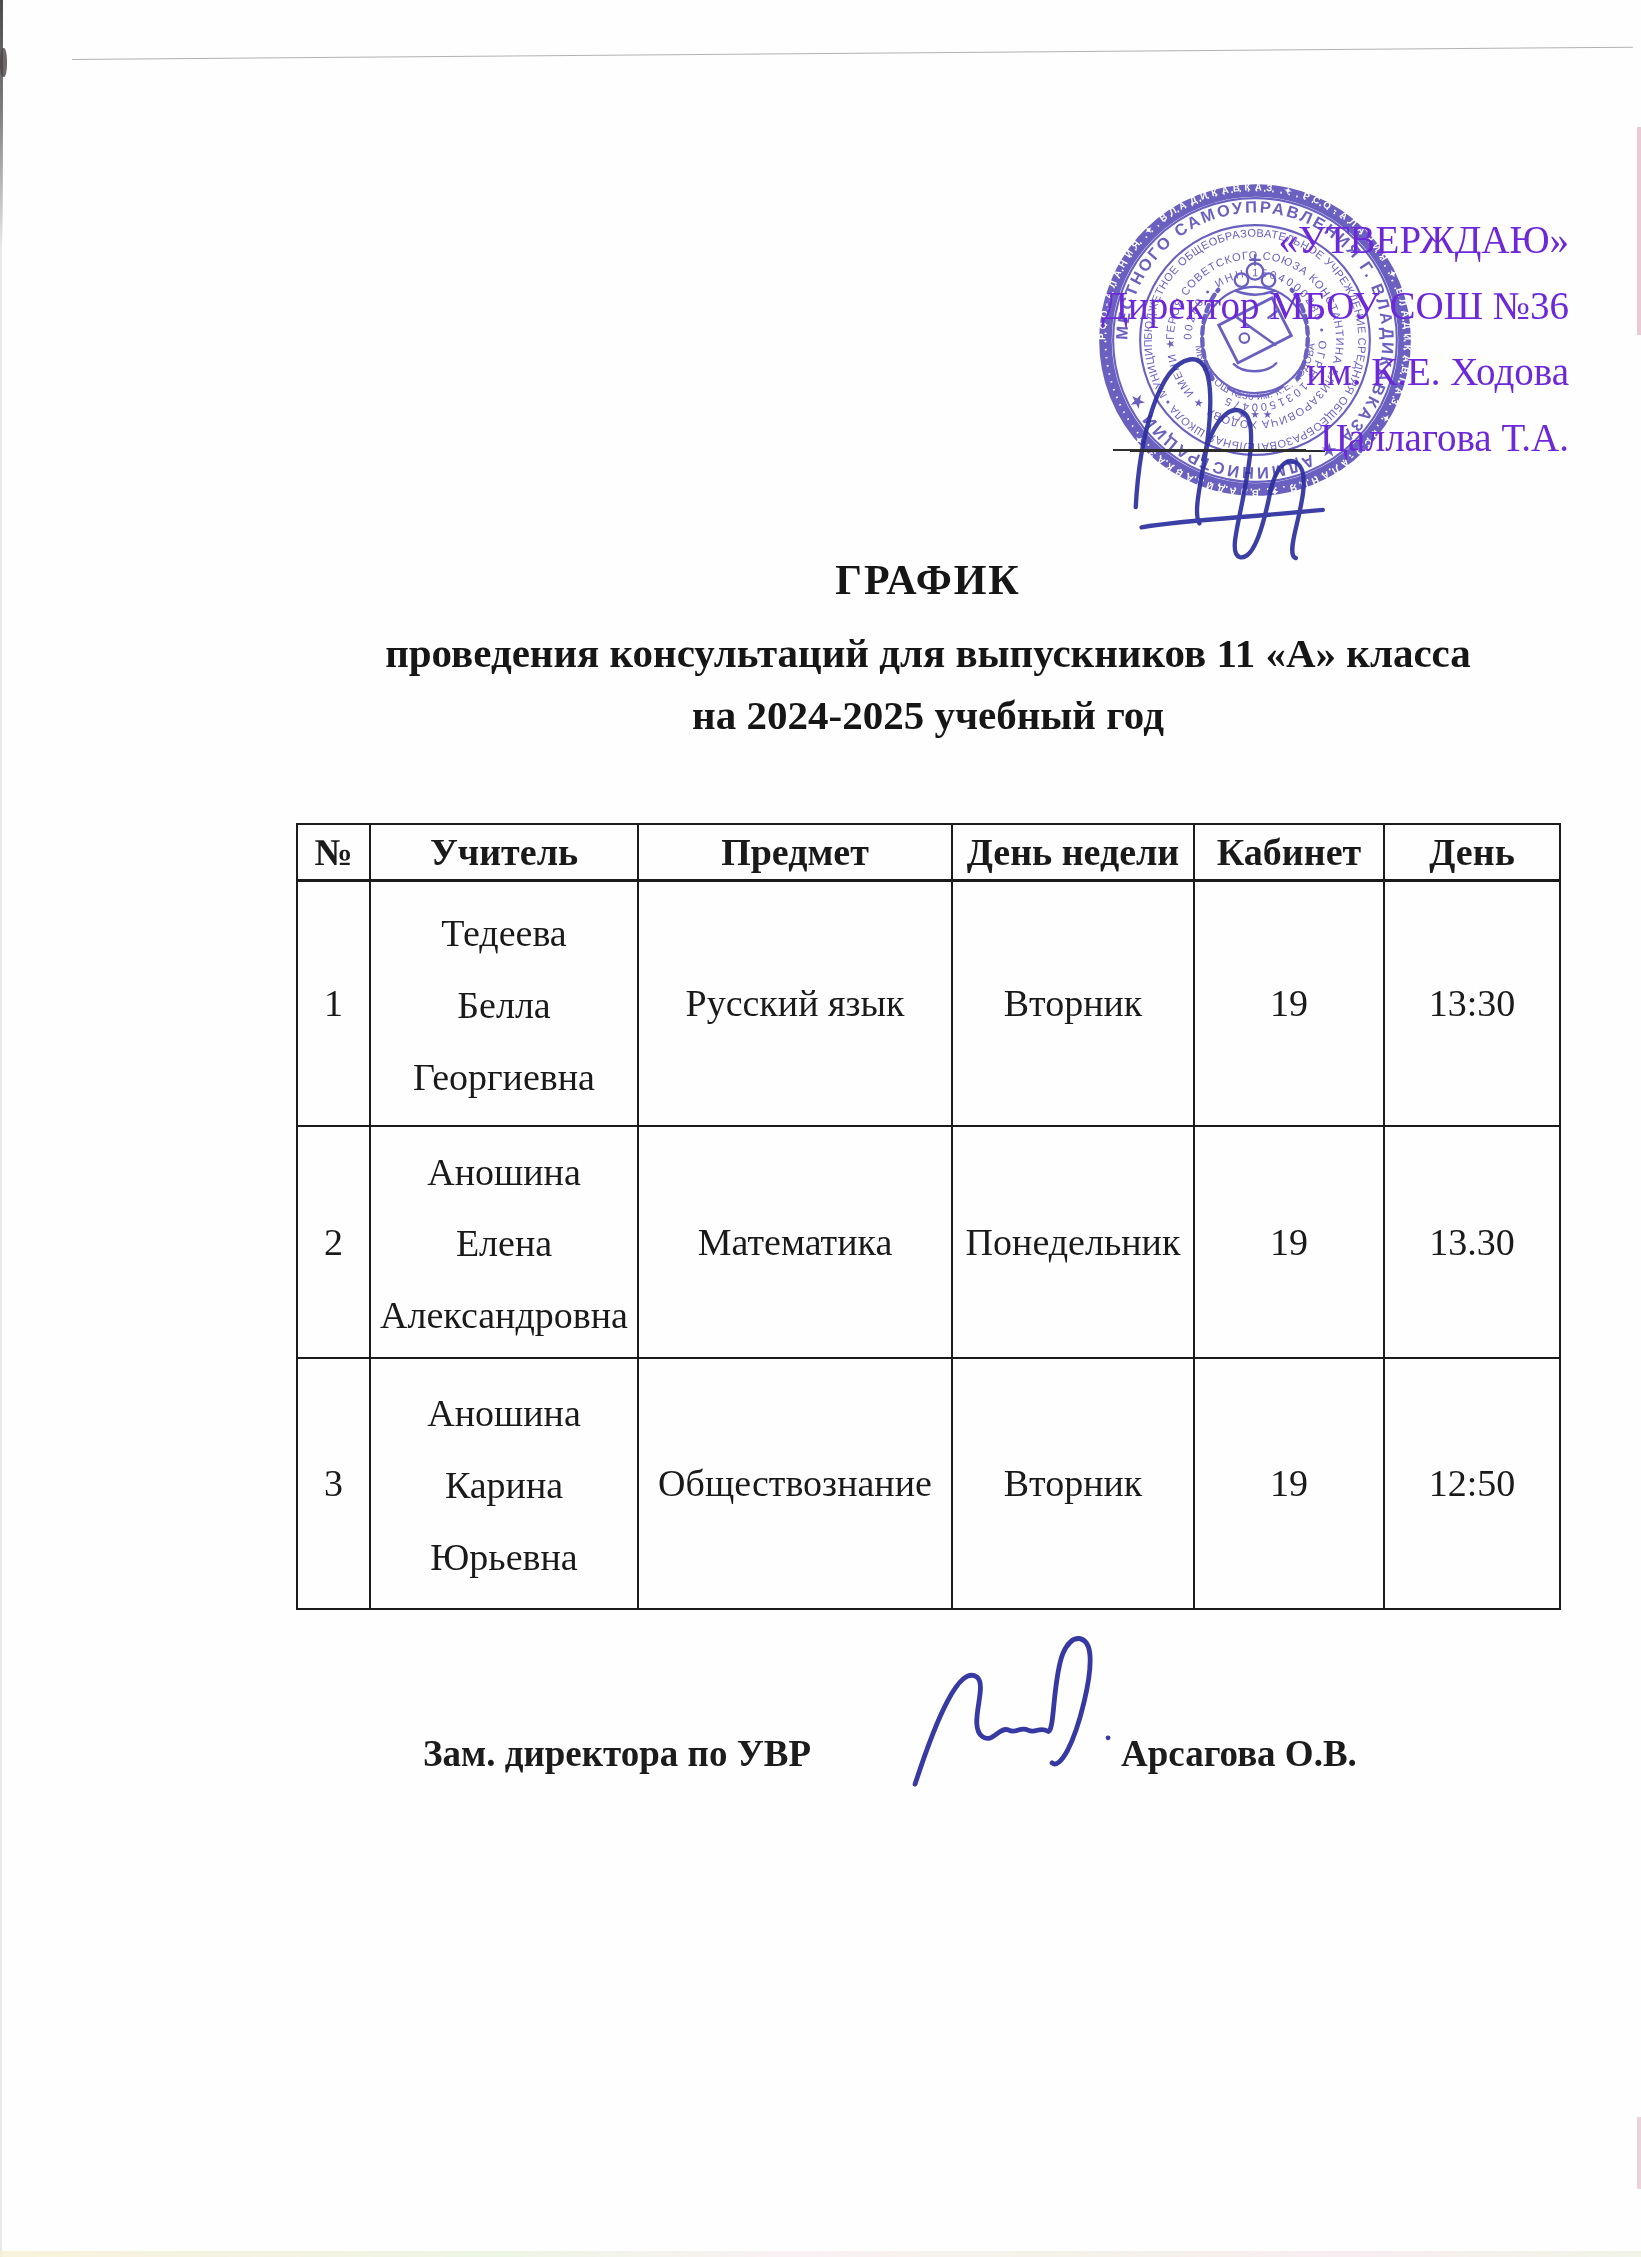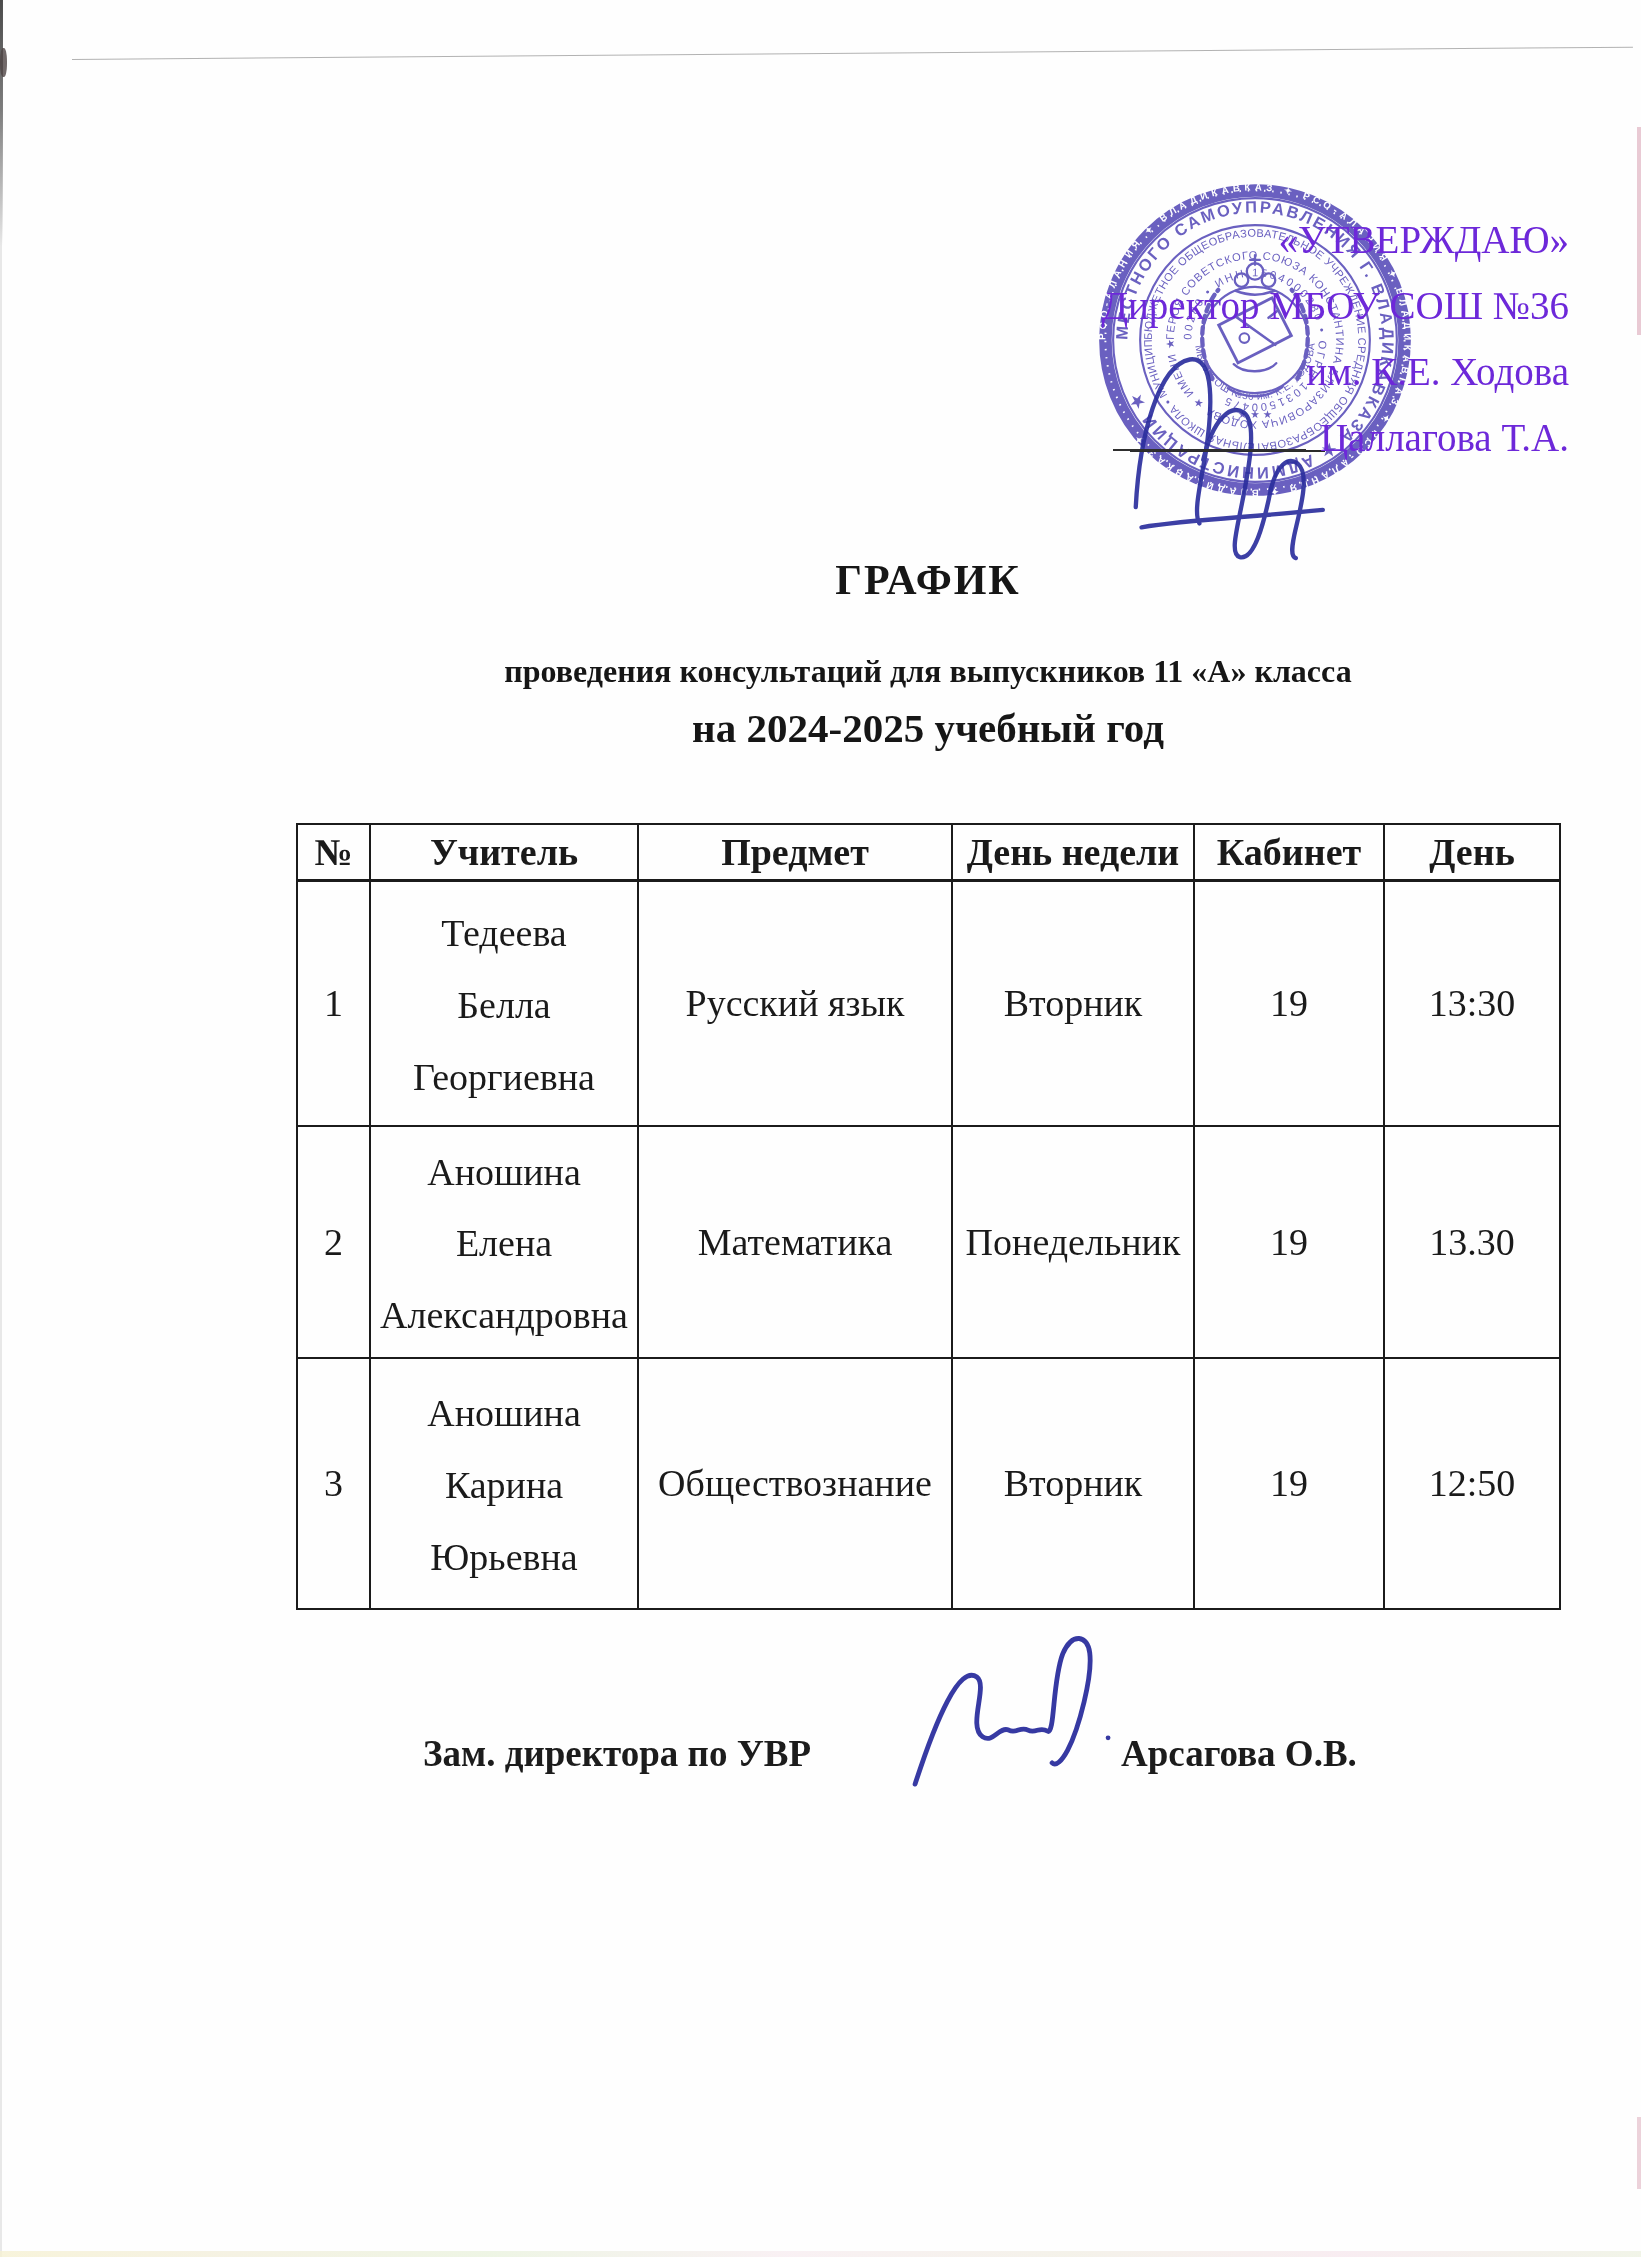--- a/index.html
+++ b/index.html
@@ -20,22 +20,22 @@
   .top-rule{position:absolute;left:72px;top:59px;width:1561px;height:0;
     border-top:1.9px solid #9f9f9f;transform:rotate(-0.45deg);transform-origin:left center;opacity:.8;}
 
   
   .approval{position:absolute;top:207px;right:72px;text-align:right;
     font-size:39px;line-height:66px;color:#6d28d9;white-space:nowrap;}
   .sig-underline{display:inline-block;width:193px;height:0;border-bottom:2.9px solid #2e2e2e;margin-right:13.5px;}
 
   
   .title-block{position:absolute;left:296px;top:556px;width:1264px;text-align:center;font-weight:bold;color:#161616;}
-  .title-main{font-size:42px;letter-spacing:1.9px;margin:0 0 49px 0;}
-  .title-sub{font-size:32px;margin:0 0 13.5px 0;}
+  .title-main{font-size:42px;letter-spacing:1.9px;margin:0 0 25px 0;}
+  .title-sub{font-size:41px;margin:0 0 13.5px 0;}
   .title-year{font-size:41px;margin:12px;}
 
   
   table.schedule{position:absolute;left:296px;top:823px;width:1264px;
     border-collapse:collapse;table-layout:fixed;font-size:38px;color:#1a1a1a;}
   table.schedule td,table.schedule th{border:2.9px solid #1b1b1b;padding:0;text-align:center;vertical-align:middle;overflow:hidden;}
   table.schedule th{font-weight:bold;height:54px;border-bottom-width:3.9px;}
   table.schedule .row-1{height:245px;}
   table.schedule .row-2{height:232px;}
   table.schedule .row-3{height:251px;}

